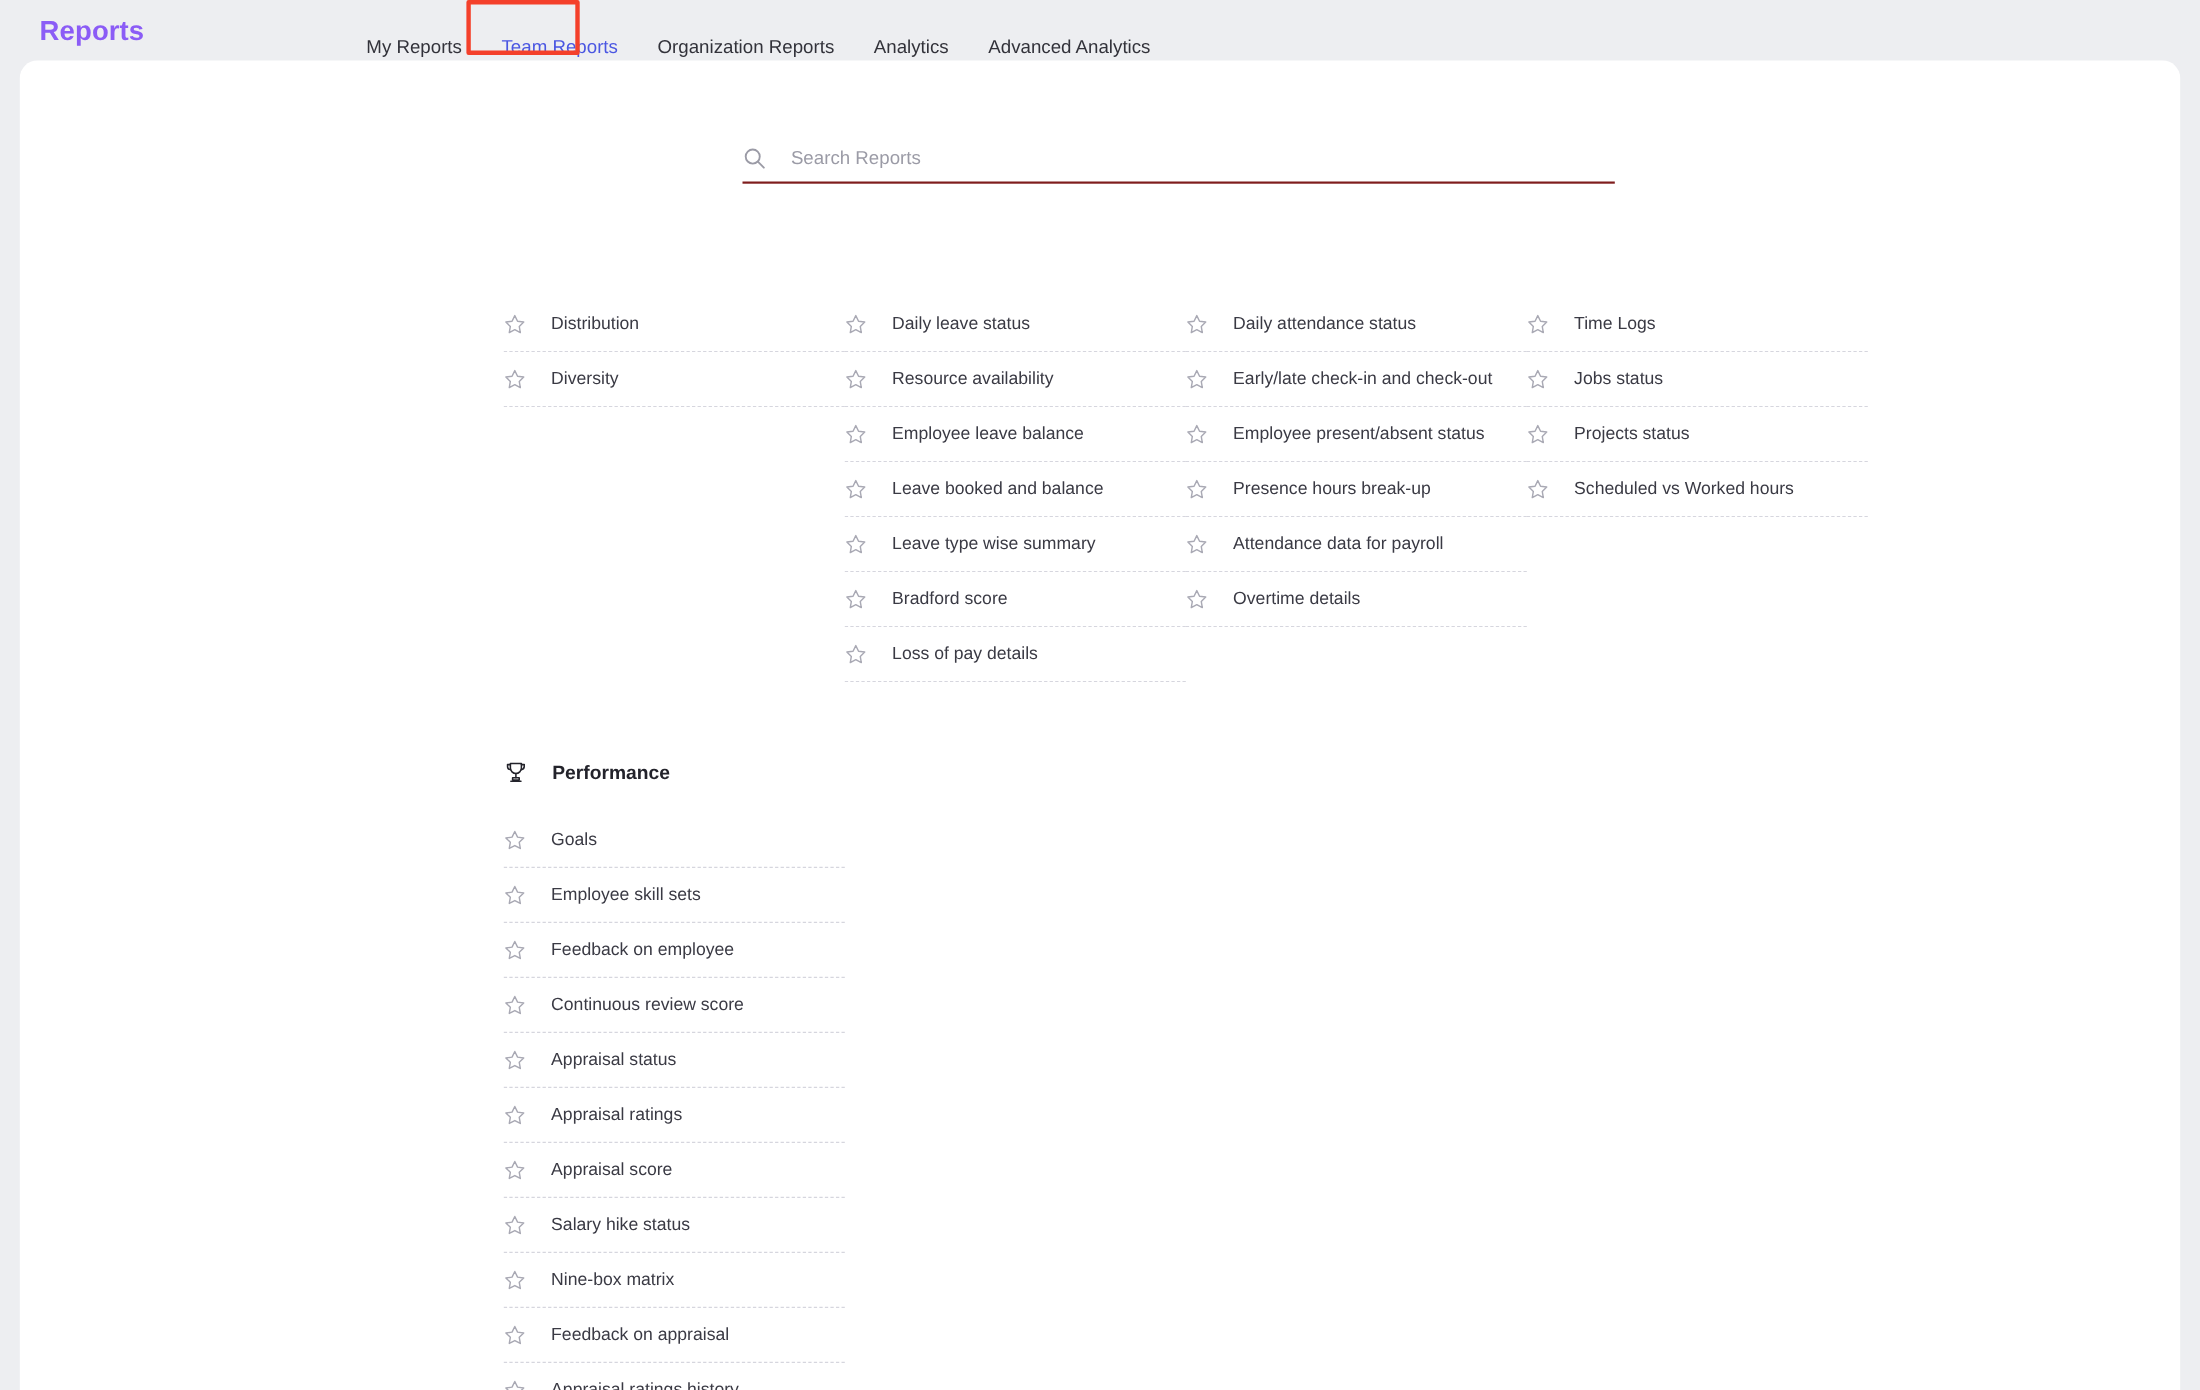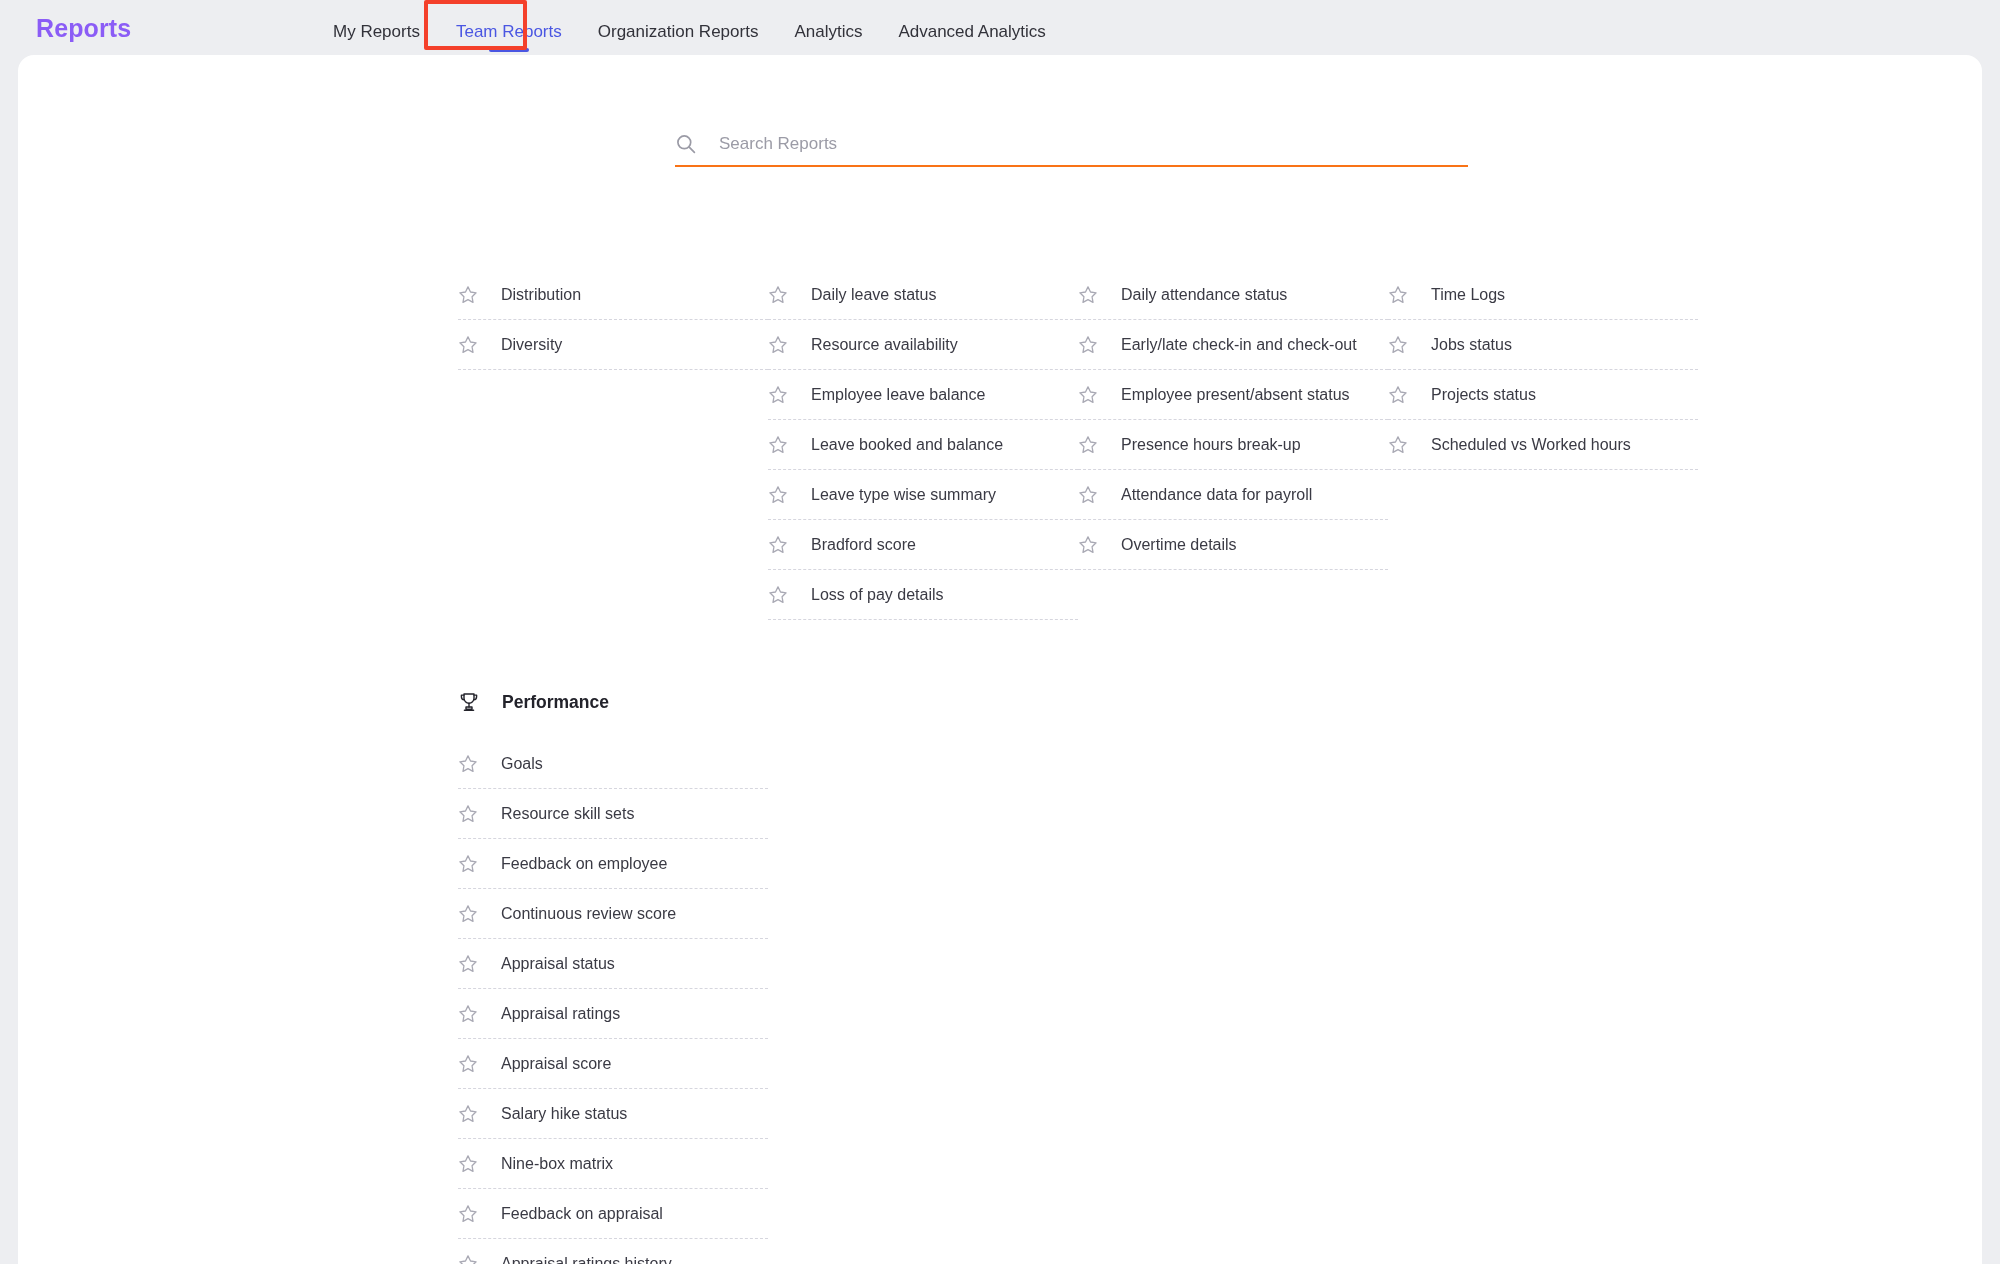--- a/index.html
+++ b/index.html
@@ -15,21 +15,21 @@
   .header {
     position: absolute; top: 0; left: 0; width: 2000px; height: 58px;
     background: #edeef1;
   }
   .header-title {
     position: absolute; left: 36px; top: 14px;
     font-size: 25px; font-weight: bold; color: #8b5cf6;
     letter-spacing: .1px;
   }
   .nav {
-    position: absolute; left: 315px; top: 0; height: 58px;
+    position: absolute; left: 315px; top: 11px; height: 58px;
     display: flex; align-items: flex-end;
   }
   .nav-item {
     position: relative;
     padding: 22px 18px 0 18px;
     font-size: 17px; color: #32323a;
     height: 58px; cursor: pointer; white-space: nowrap;
   }
   .nav-item.active { color: #4a56e2; }
   .nav-item.active .nav-underline {
@@ -50,21 +50,21 @@
     width: 1964px; height: 1209px;
     background: #ffffff;
     border-radius: 16px 16px 0 0;
     overflow: hidden;
   }
 
   
   .search-wrap {
     position: absolute; left: 657px; top: 67px;
     width: 793px; height: 45px;
-    border-bottom: 2px solid #f97316;
+    border-bottom: 2px solid #7f1d1d;
     display: flex; align-items: center;
   }
   .search-icon { width: 22px; height: 22px; margin-right: 22px; flex: none; }
   .search-icon svg { display:block; }
   .search-input {
     border: 0; outline: none; background: transparent;
     font-family: "Liberation Sans", sans-serif;
     font-size: 17px; color: #3b3b45; width: 700px;
   }
   .search-input::placeholder { color: #9b9ba6; }
@@ -314,21 +314,21 @@
               </svg>
             </span>
             <span class="report-label">Goals</span>
           </div>
           <div class="report-row">
             <span class="star">
               <svg viewBox="0 0 20 20" width="20" height="20" fill="none" stroke="#a9a9b4" stroke-width="1.3" stroke-linejoin="round">
                 <path d="M10 1.9l2.5 5.1 5.6.8-4.05 3.95.96 5.58L10 14.7l-5.01 2.63.96-5.58L1.9 7.8l5.6-.8z"></path>
               </svg>
             </span>
-            <span class="report-label">Resource skill sets</span>
+            <span class="report-label">Employee skill sets</span>
           </div>
           <div class="report-row">
             <span class="star">
               <svg viewBox="0 0 20 20" width="20" height="20" fill="none" stroke="#a9a9b4" stroke-width="1.3" stroke-linejoin="round">
                 <path d="M10 1.9l2.5 5.1 5.6.8-4.05 3.95.96 5.58L10 14.7l-5.01 2.63.96-5.58L1.9 7.8l5.6-.8z"></path>
               </svg>
             </span>
             <span class="report-label">Feedback on employee</span>
           </div>
           <div class="report-row">

